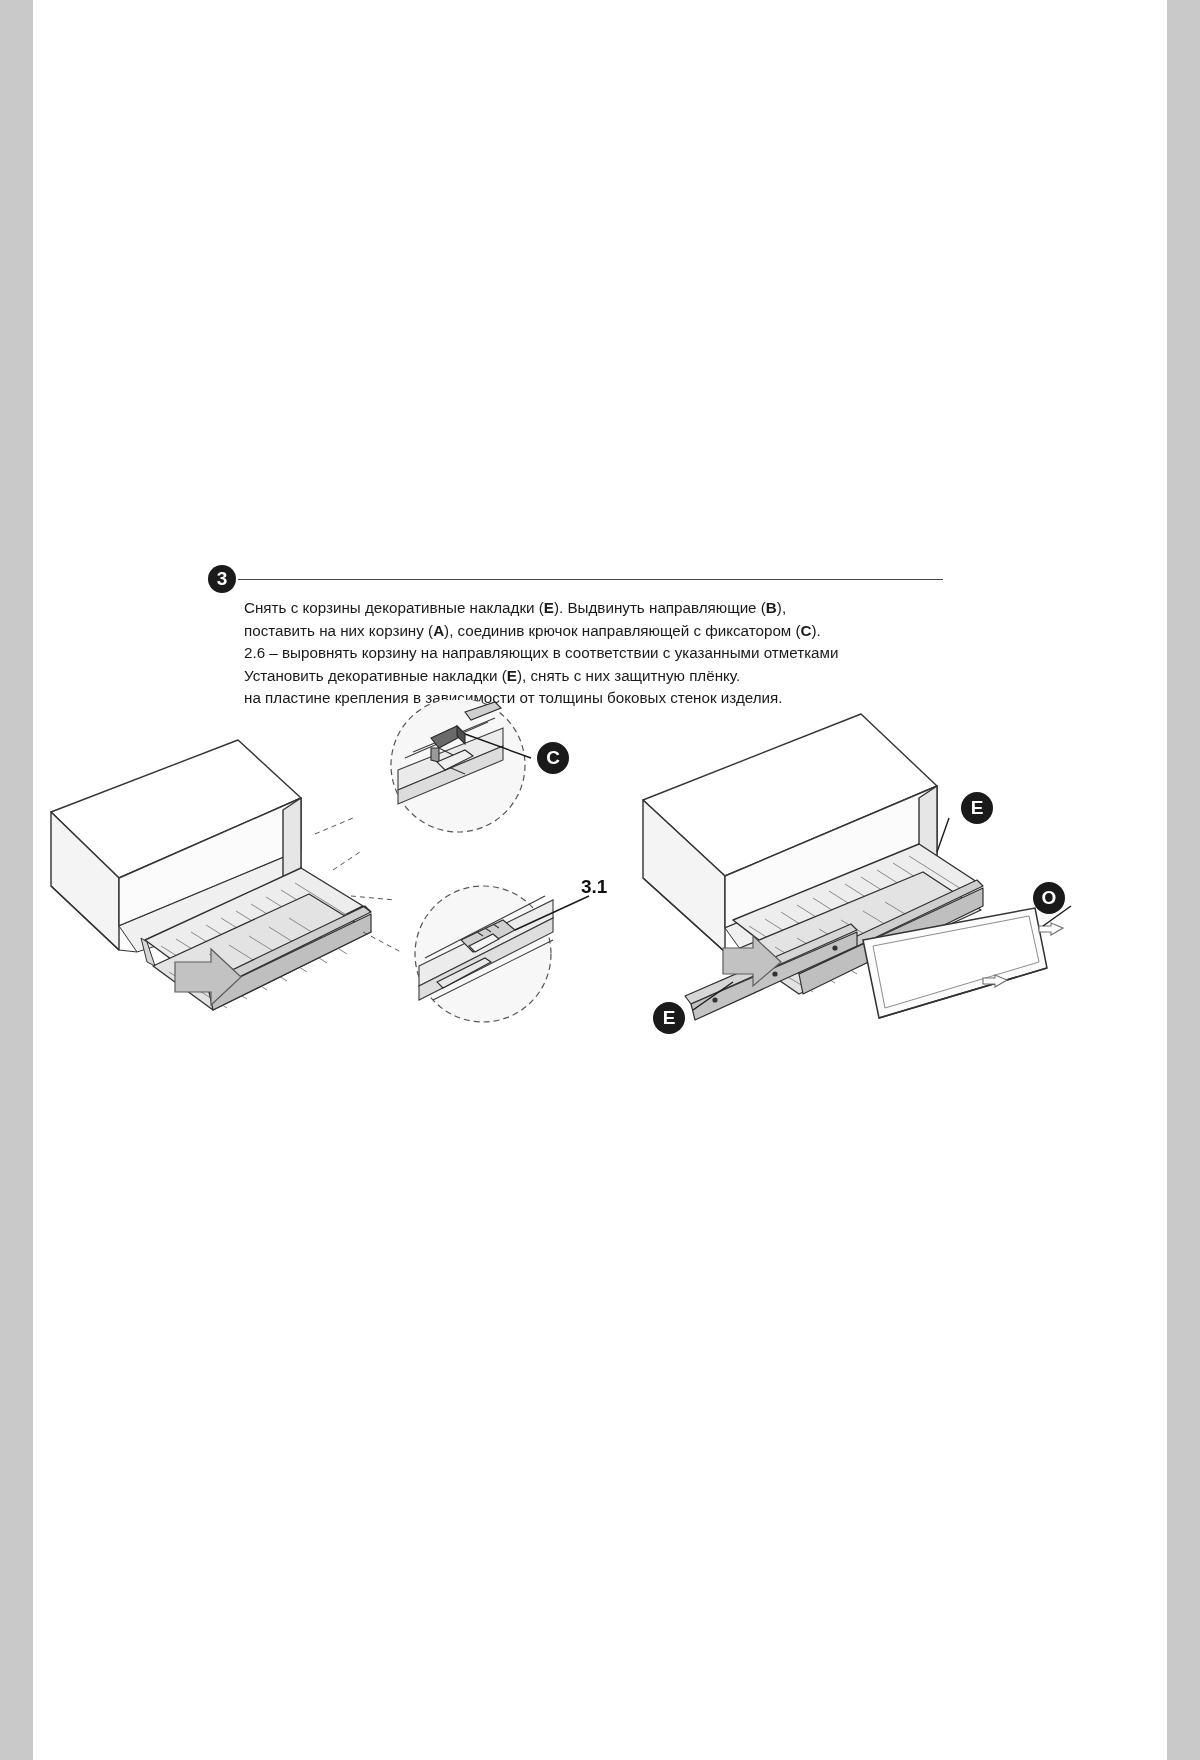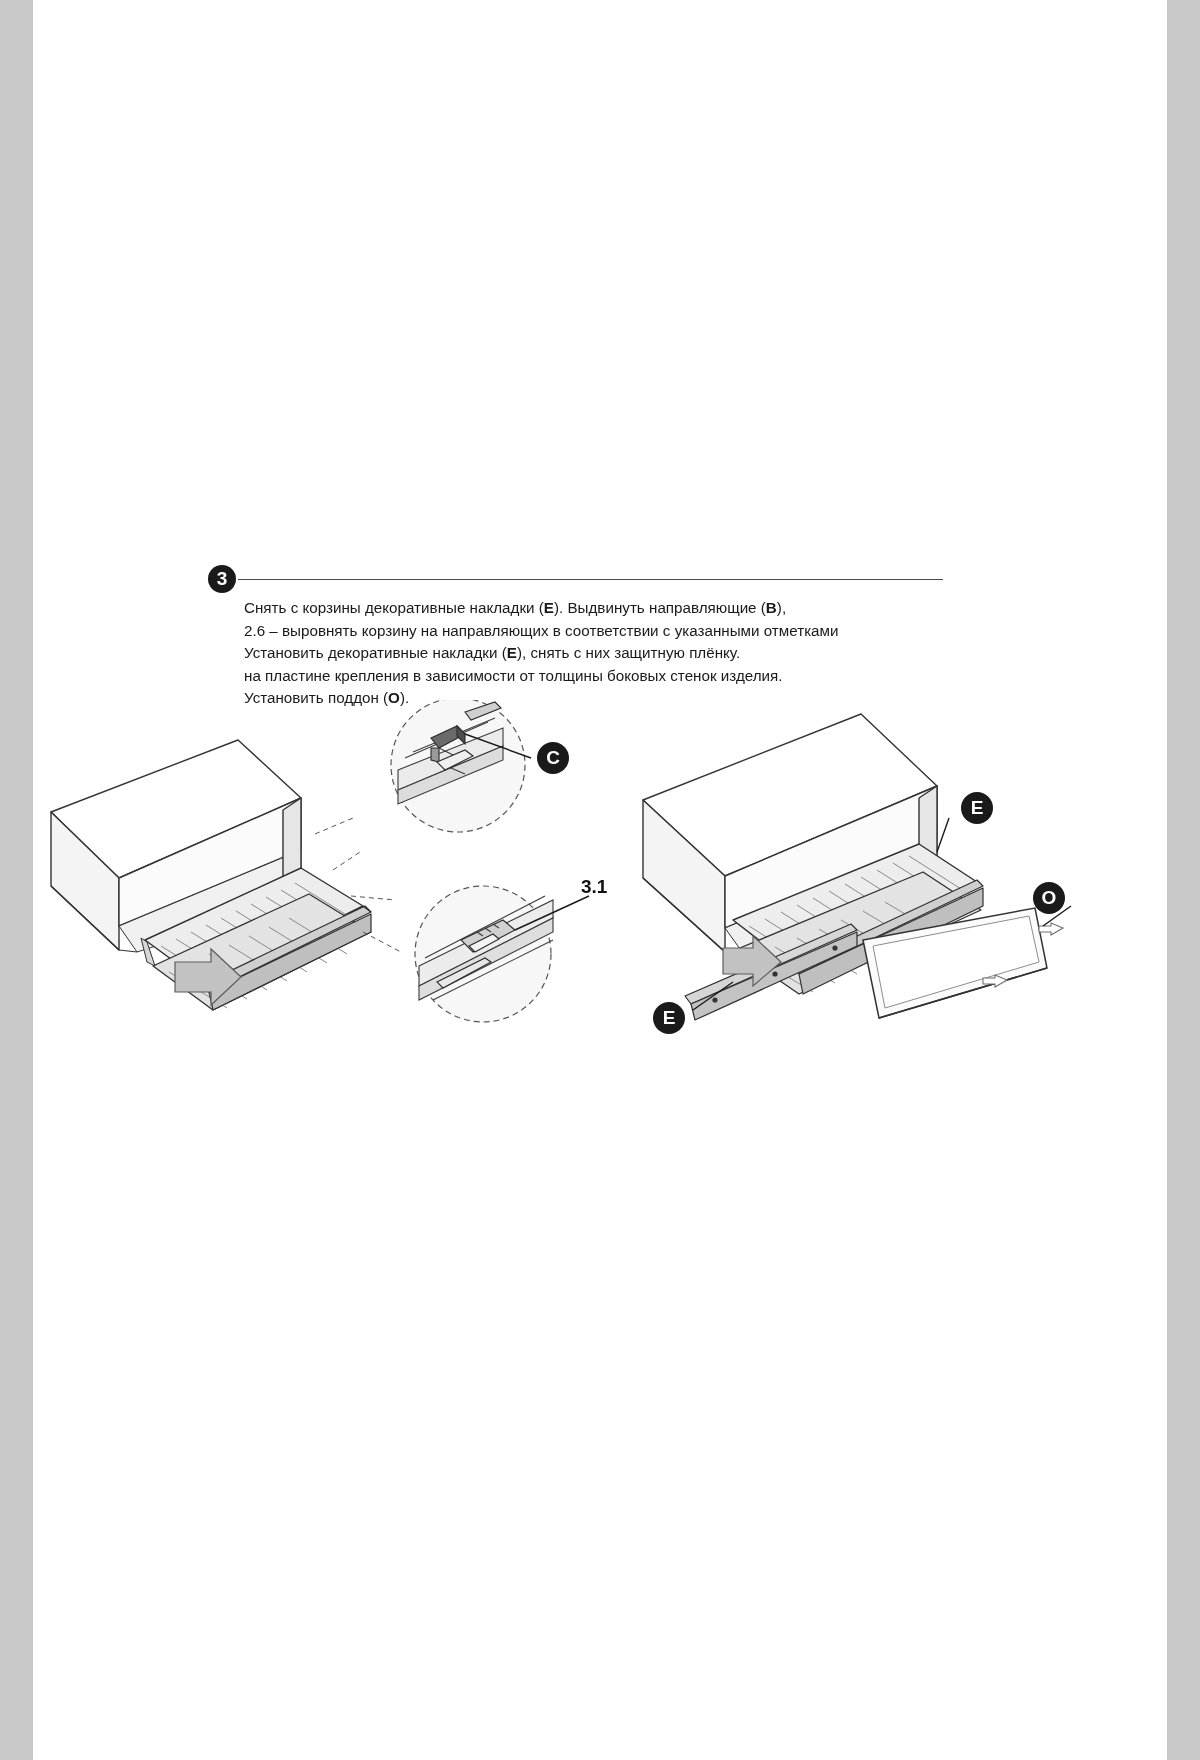--- a/index.html
+++ b/index.html
@@ -101,28 +101,28 @@
 <div class="page">
 
   <div class="step-block">
     <div class="step-badge">3</div>
     <div class="step-rule"></div>
 
     <div class="step-text">
       <p>
         <span>Снять с корзины декоративные накладки (</span><b>E</b><span>). Выдвинуть направляющие (</span><b>B</b><span>),</span>
       </p>
+      <p>
+        <span>поставить на них корзину (</span><b>A</b><span>), соединив крючок направляющей с фиксатором (</span><b>C</b><span>).</span>
+      </p>
       <p>2.6 – выровнять корзину на направляющих в соответствии с указанными отметками</p>
       <p>
         <span>Установить декоративные накладки (</span><b>E</b><span>), снять с них защитную плёнку.</span>
       </p>
       <p>на пластине крепления в зависимости от толщины боковых стенок изделия.</p>
-      <p>
-        <span>Установить поддон (</span><b>O</b><span>).</span>
-      </p>
     </div>
   </div>
 
   <div class="figure">
     <svg width="1134" height="400" viewBox="0 0 1134 400">
       <defs>
         <pattern id="wirePat" width="11" height="11" patternUnits="userSpaceOnUse">
           <path d="M0 0 L0 11" stroke="#8d8d8d" stroke-width="1"></path>
         </pattern>
       </defs>

